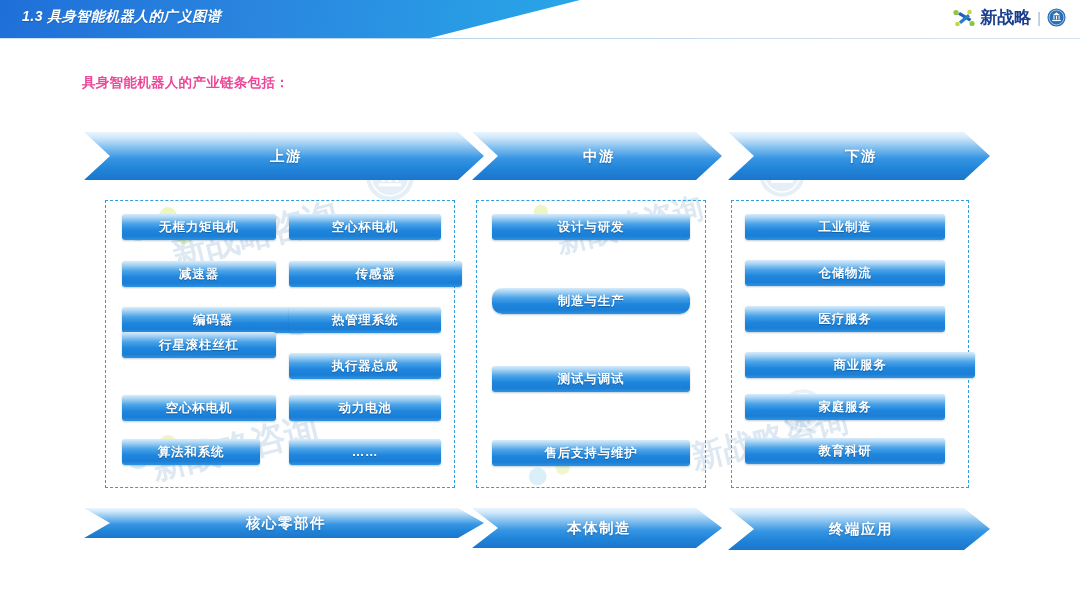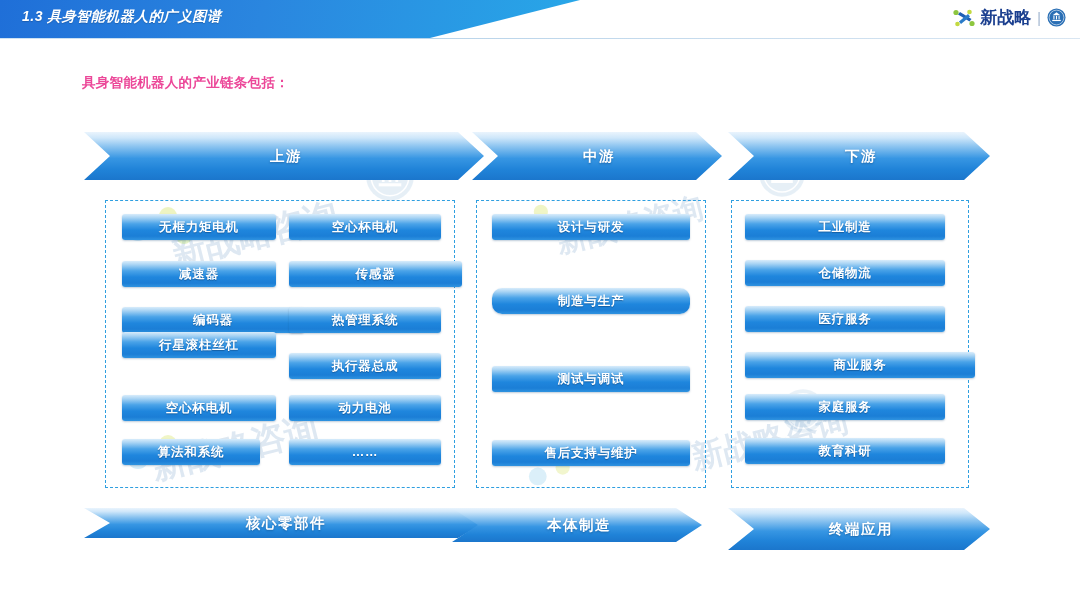--- a/index.html
+++ b/index.html
@@ -256,20 +256,20 @@
   <div class="box" style="left:745px; top:394px; width:200px;">
       <span>家庭服务</span>
     </div>
   <div class="box" style="left:745px; top:438px; width:200px;">
       <span>教育科研</span>
     </div>
 
   <div class="arrow chev" style="left:84px; top:508px; width:400px; height:30px;">
     <span class="lbl">核心零部件</span>
   </div>
-  <div class="arrow chev" style="left:452px; top:508px; width:250px; height:34px;">
+  <div class="arrow chev" style="left:472px; top:508px; width:250px; height:40px;">
     <span class="lbl">本体制造</span>
   </div>
   <div class="arrow chev" style="left:728px; top:508px; width:262px; height:42px;">
     <span class="lbl">终端应用</span>
   </div>
 
 </div>
 
 </body></html>

